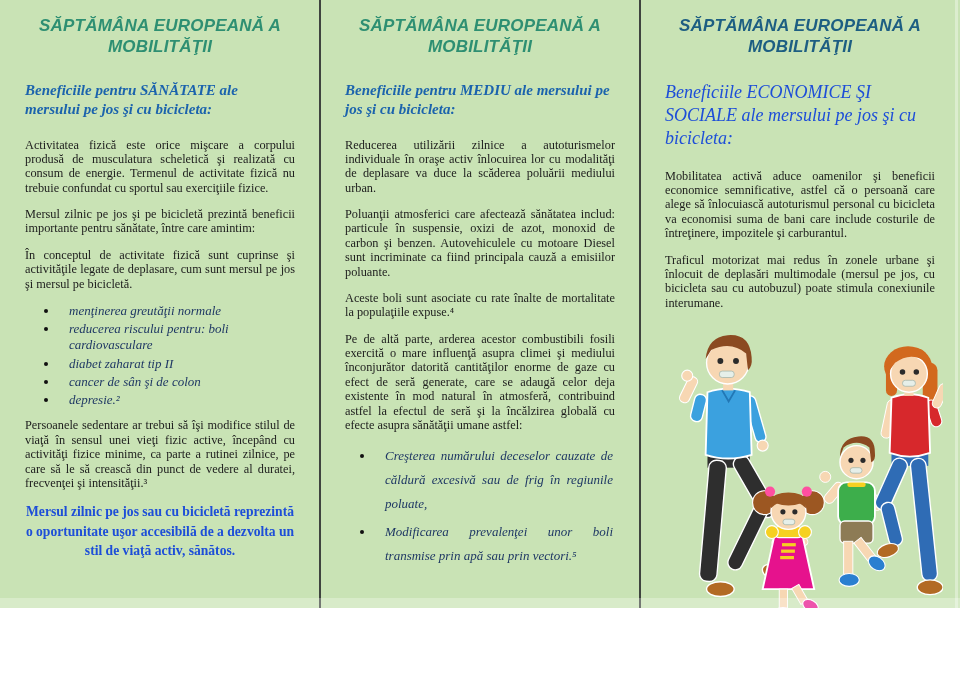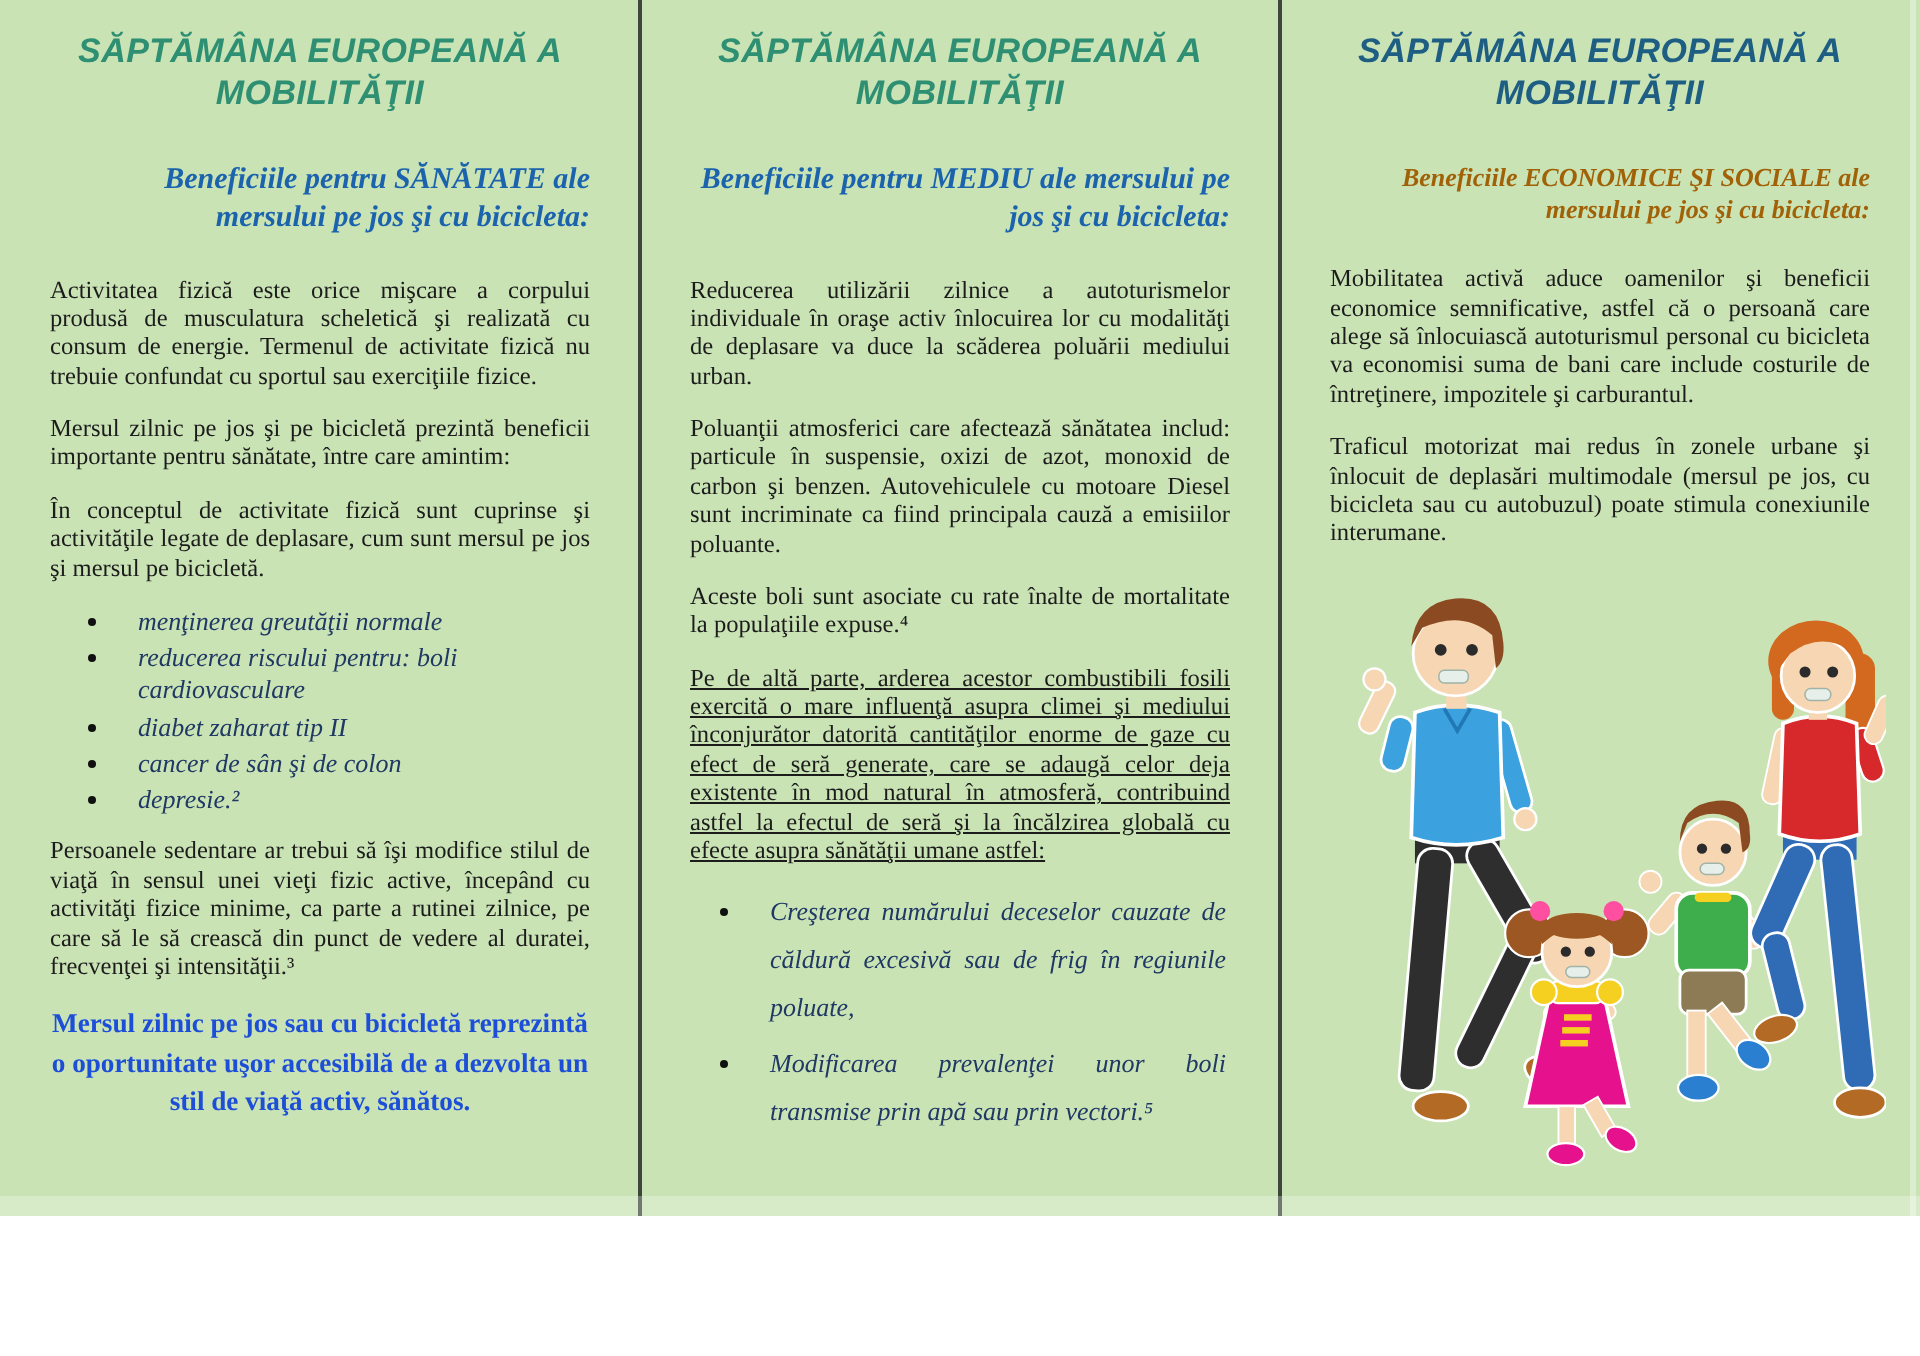--- a/index.html
+++ b/index.html
@@ -30,30 +30,30 @@
     margin:2px 0 0 0;
     font:italic 700 17px/1.25 "Liberation Sans", sans-serif;
     text-align:center;letter-spacing:.2px;
   }
   .panel-1 .title,.panel-2 .title{color:#2e8f72;}
   .panel-3 .title{color:#1d5e82;}
 
   .subtitle{
     margin:23px 0 18px 0;
     font:italic 700 15px/1.3 "Liberation Serif", serif;
-    text-align:right;color:#1b63ad;
-  }
-  .panel-3 .subtitle{font-weight:700;font-size:13px;color:#a16207;}
+    text-align:left;color:#1b63ad;
+  }
+  .panel-3 .subtitle{font-weight:400;font-size:18px;color:#1d4ed8;}
 
   .body-p{
     margin:0 0 12px 0;
     font-size:12.3px;line-height:1.17;
     color:#1c1c1c;text-align:justify;
   }
-  .panel-2 .gap-before{margin-top:4px;text-decoration:underline;}
+  .panel-2 .gap-before{margin-top:4px;}
 
   ul.bullets{margin:2px 0 10px 34px;padding:0;}
   ul.bullets li{
     font:italic 13px/1.25 "Liberation Serif", serif;
     color:#1f3864;
     padding-left:10px;margin-bottom:2px;
     text-align:left;
   }
   ul.bullets li::marker{color:#101010;}
   .panel-2 ul.bullets{margin-left:30px;margin-top:4px;}

